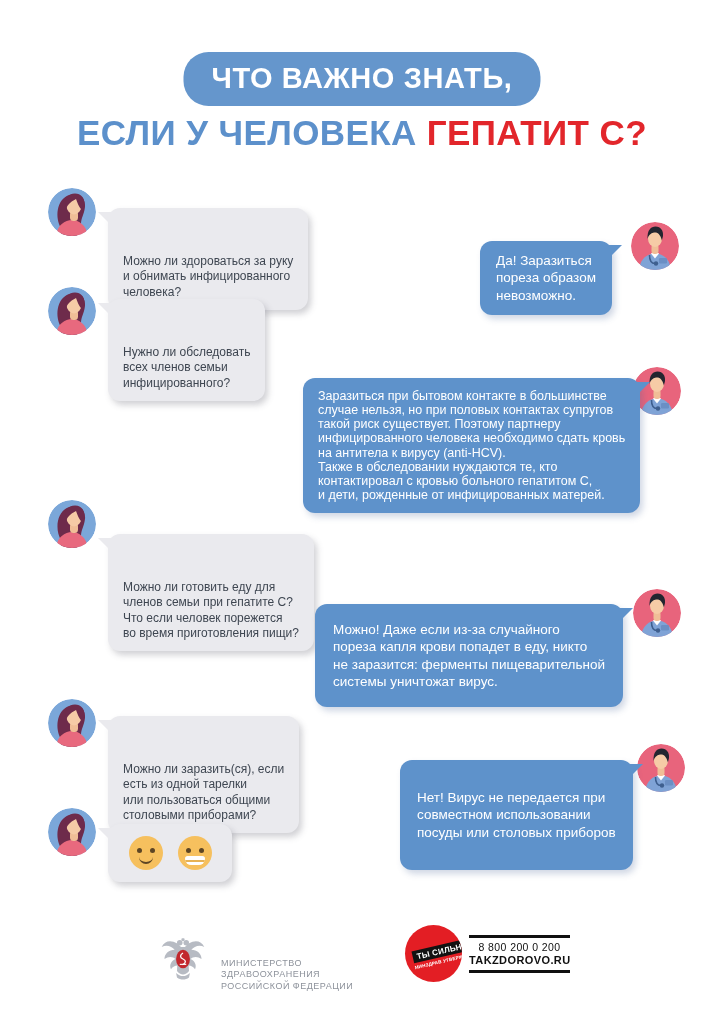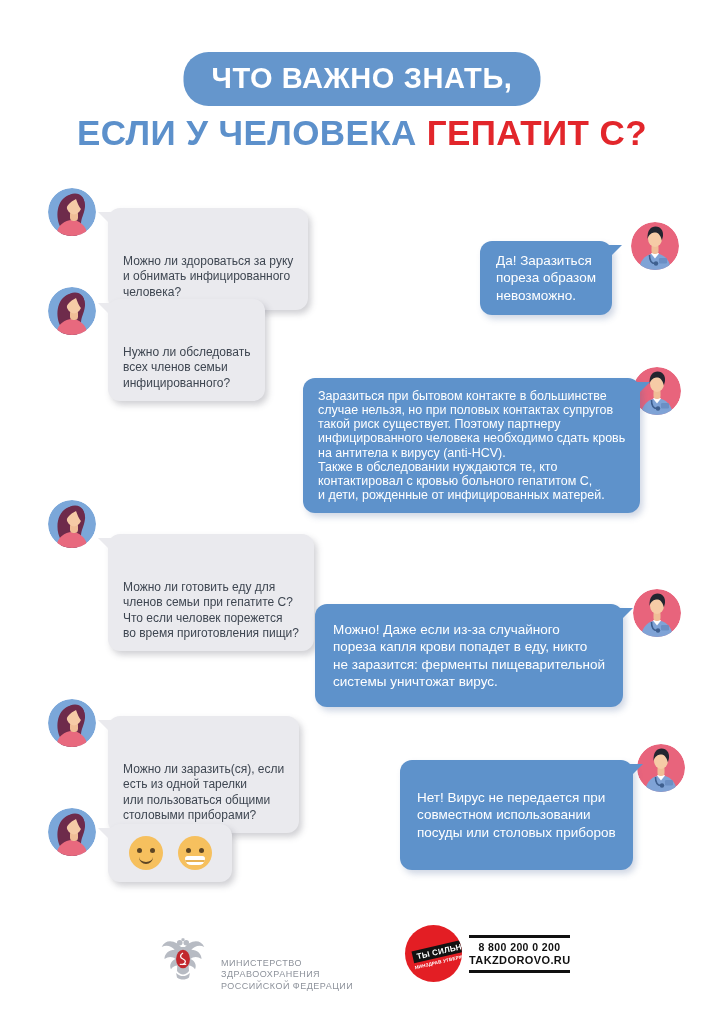--- a/index.html
+++ b/index.html
@@ -119,21 +119,21 @@
   }
   .tz-badge-2 {
     position:absolute; left:9px; top:33px; color:#ffffff;
     font-size:4.6px; font-weight:bold; transform:rotate(-13deg);
     white-space:nowrap; letter-spacing:.2px;
   }
   .tz-contact {
     width:101px; border-top:3px solid #101010; border-bottom:3px solid #101010;
     padding:3px 0 4px; text-align:center;
   }
-  .tz-phone { font-size:10.5px; font-weight:bold; color:#101010;
+  .tz-phone { font-size:10.5px; font-weight:normal; color:#101010;
               letter-spacing:.4px; white-space:nowrap; }
   .tz-site  { font-size:11px;  font-weight:bold; color:#101010;
               letter-spacing:.4px; white-space:nowrap; margin-top:1px; }
 </style>
 </head>
 <body>
 
 <div class="poster">
 
   <div class="title-bubble">

